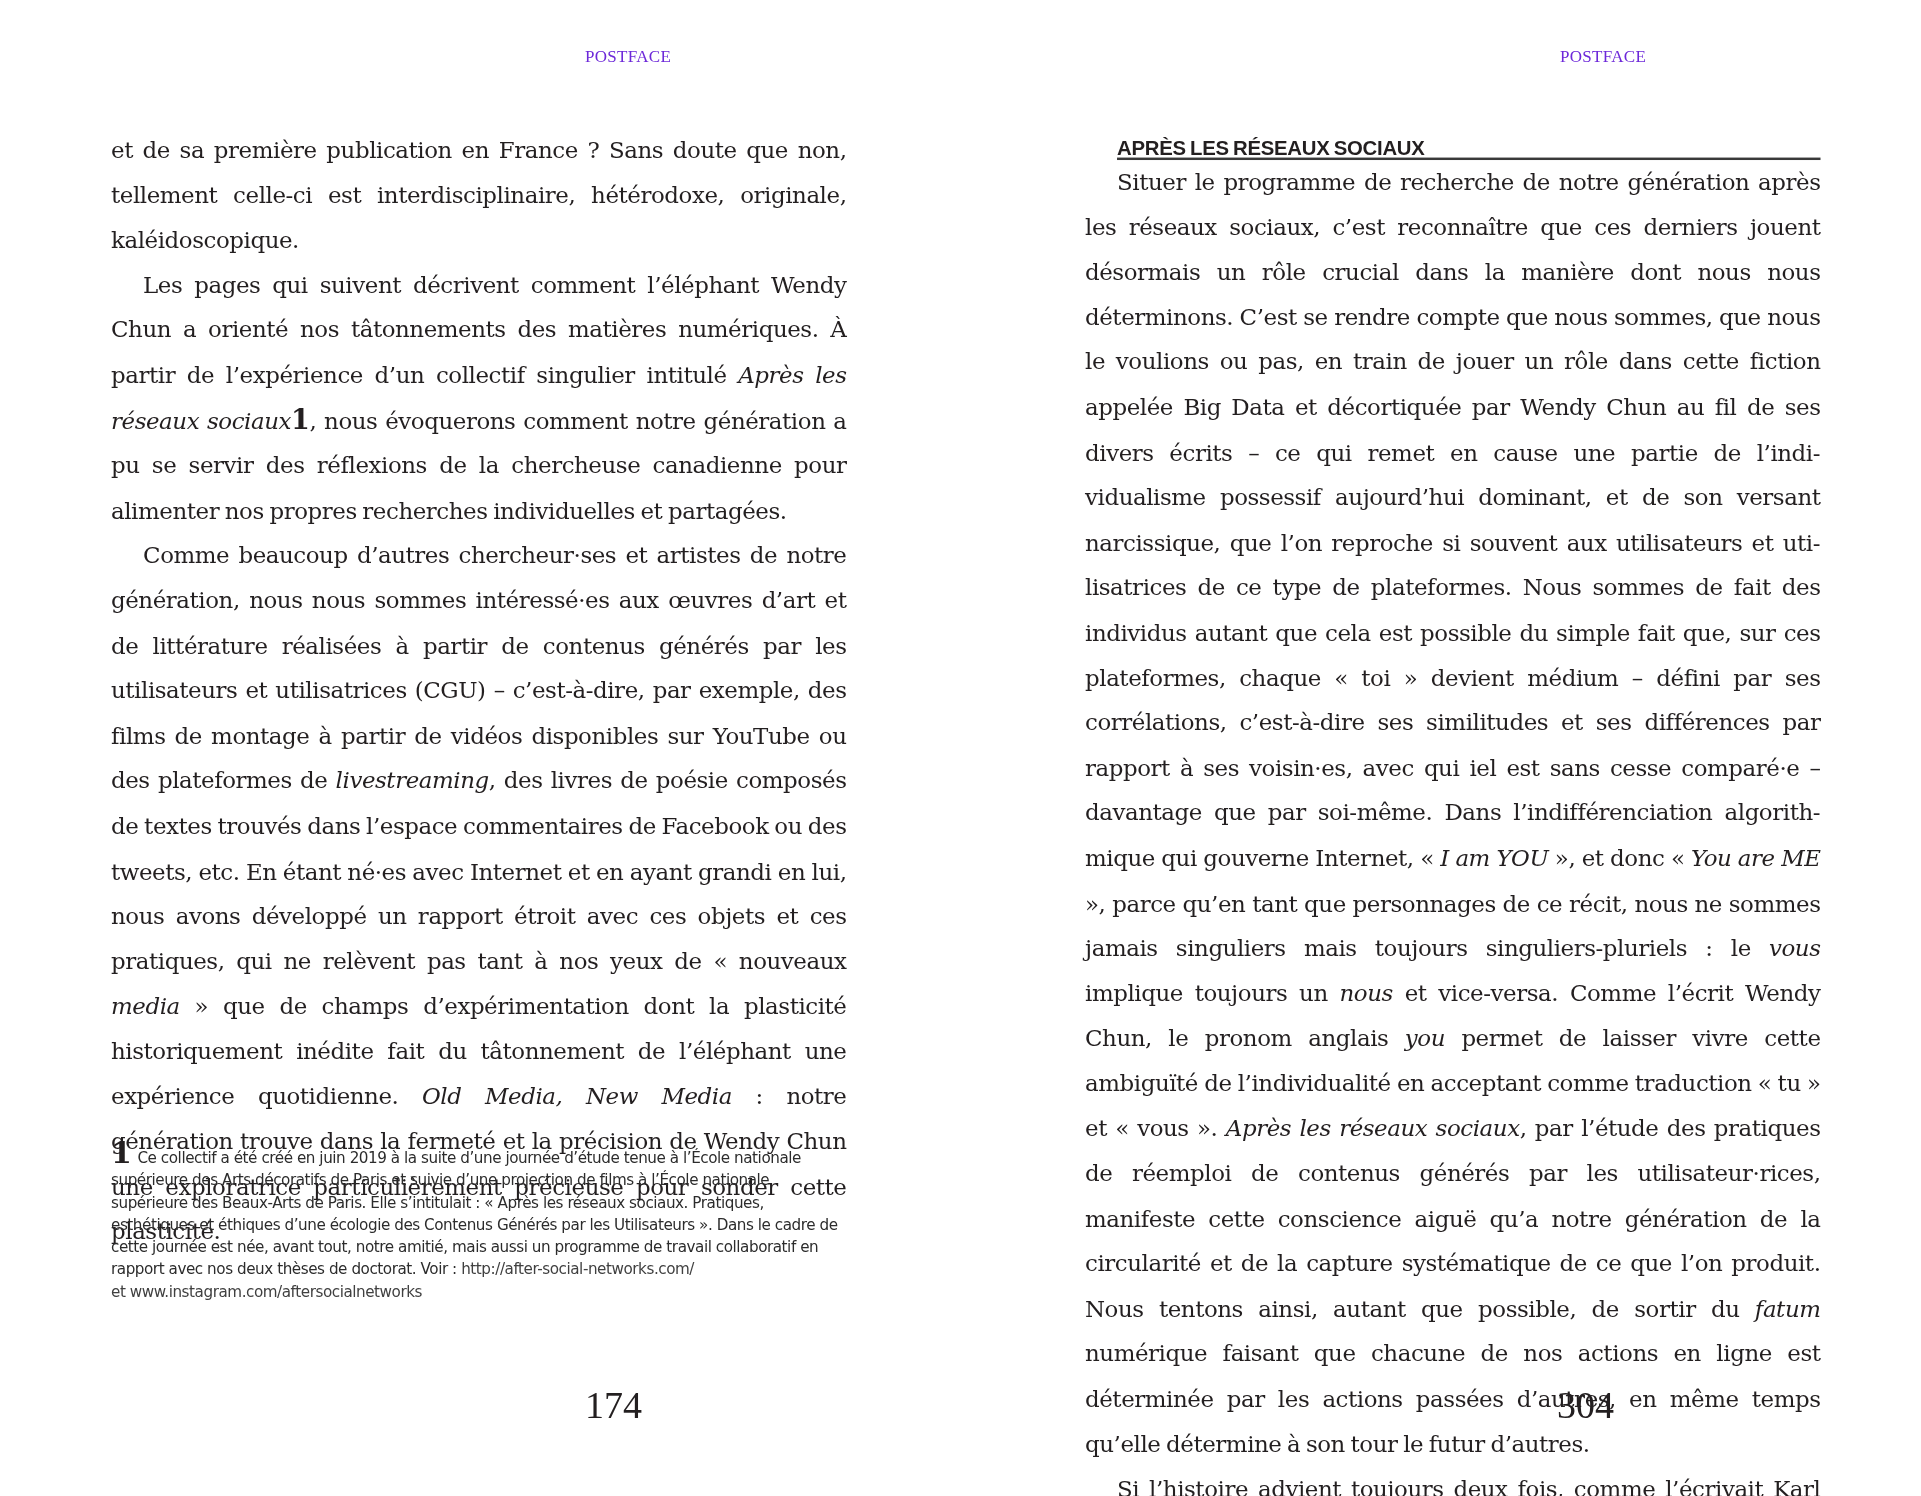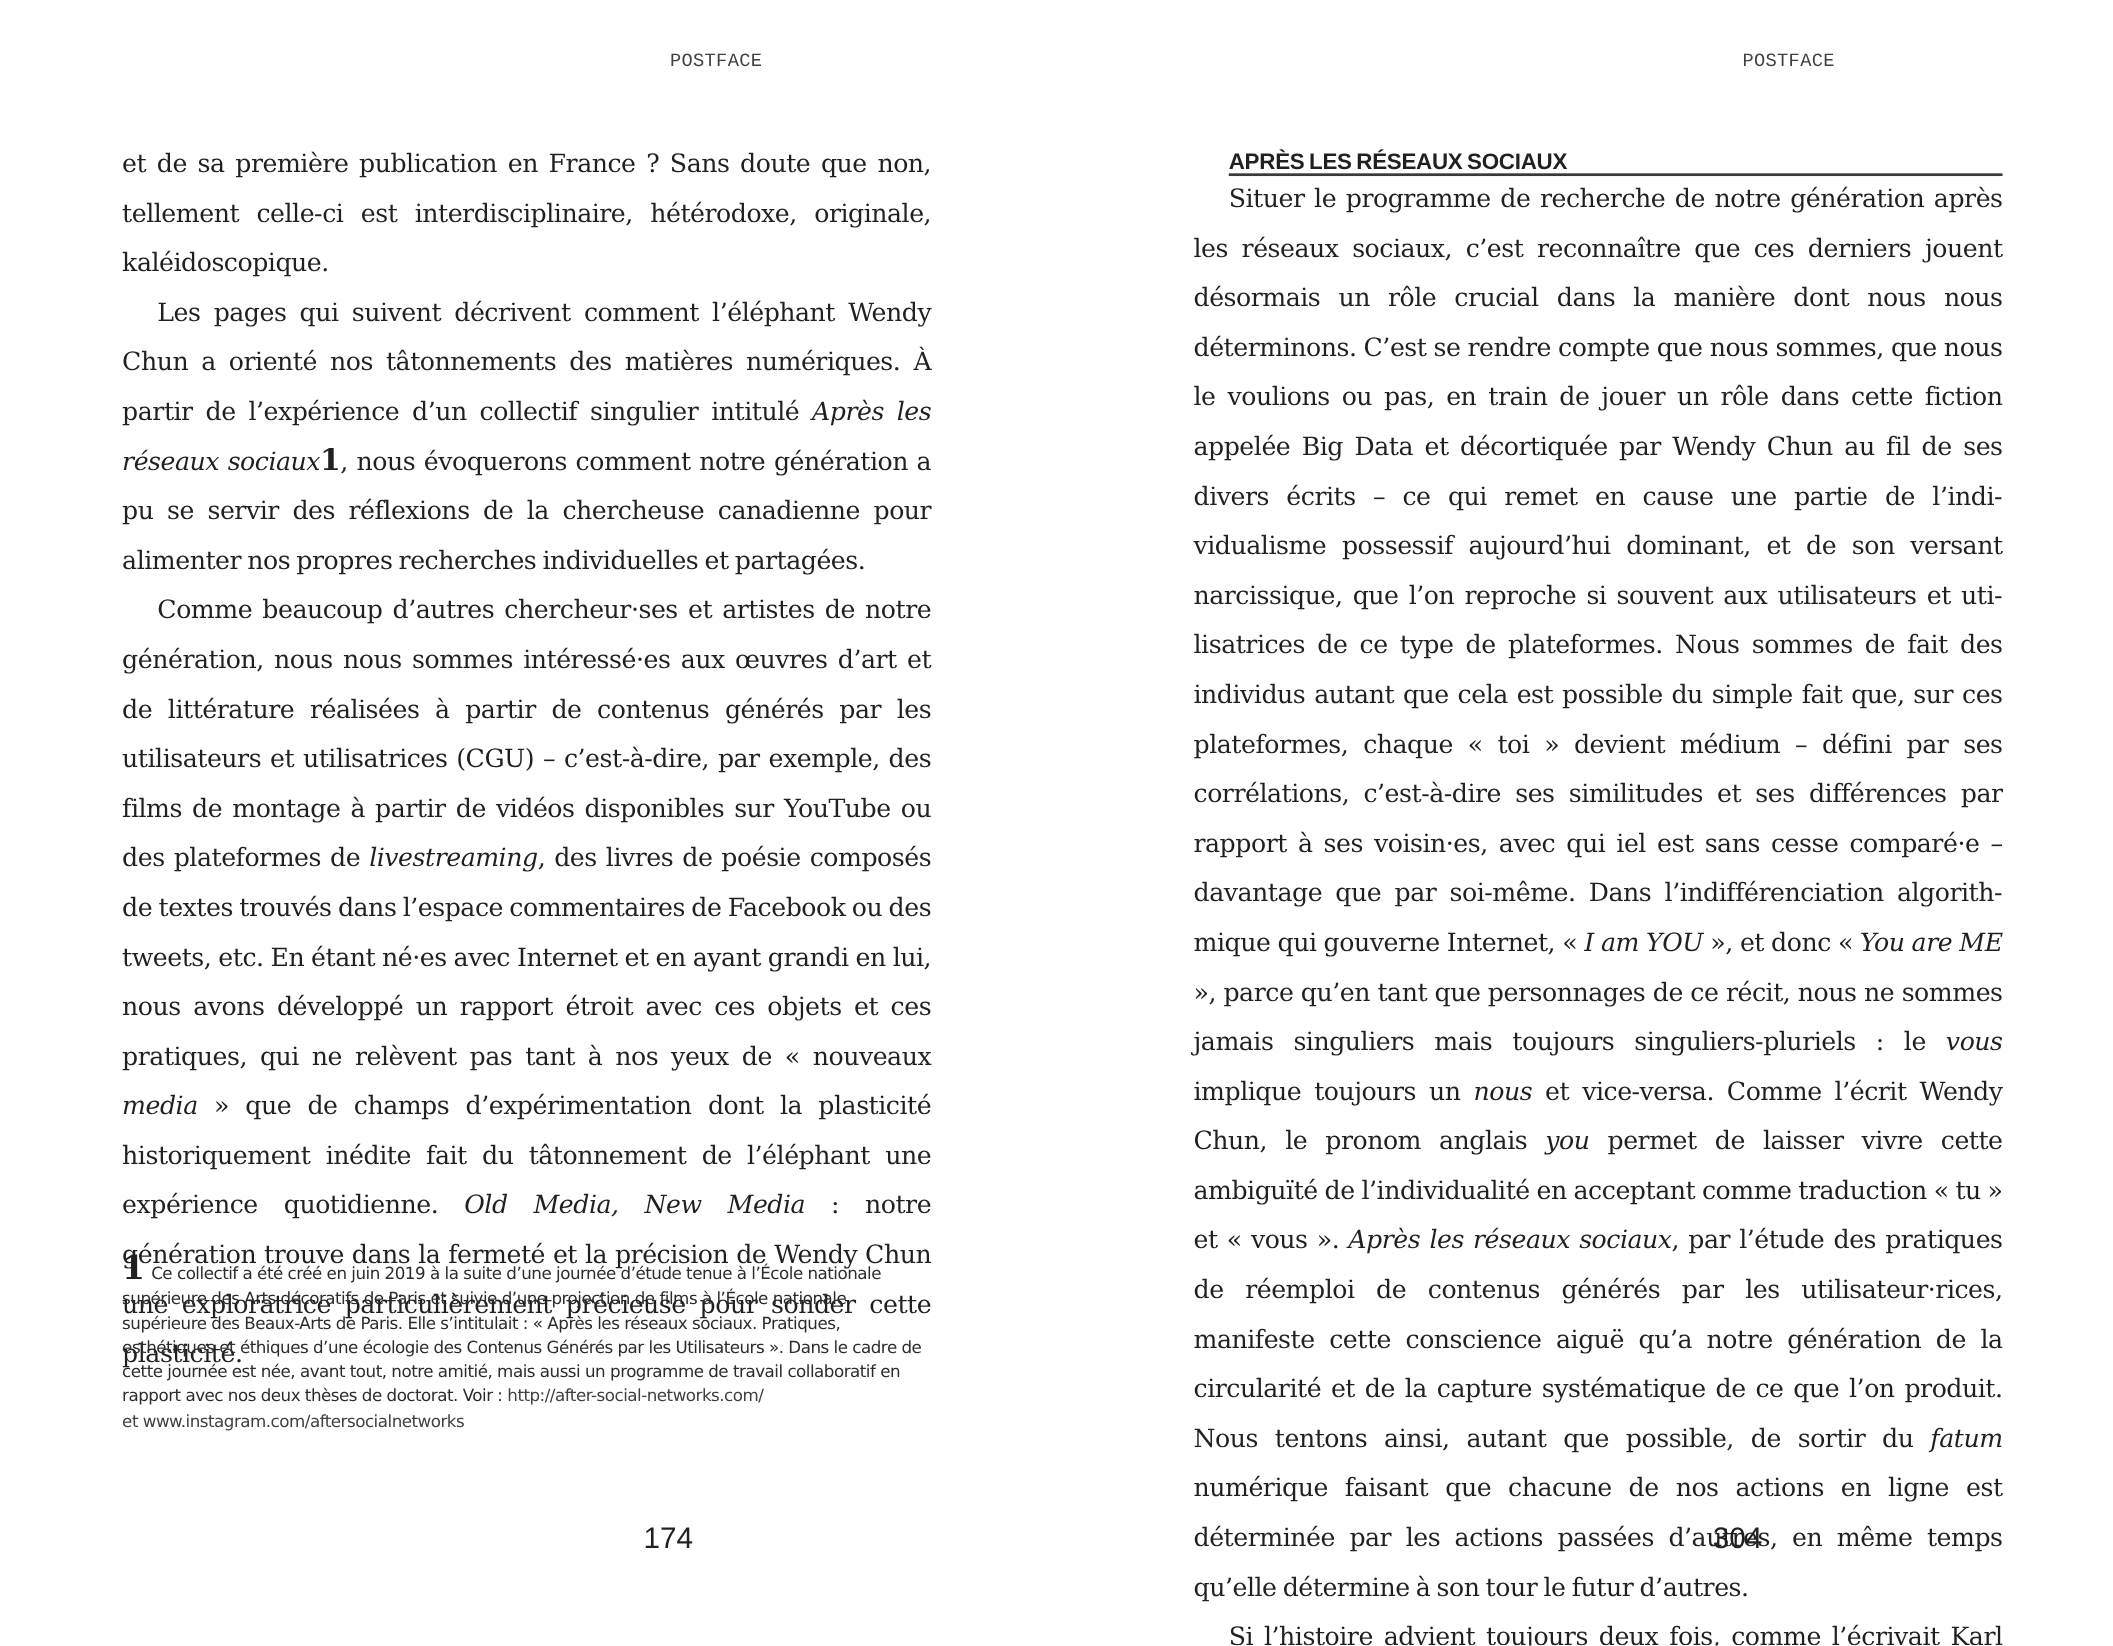--- a/index.html
+++ b/index.html
@@ -1,22 +1,22 @@
 <!DOCTYPE html>
 <html><head>
 <meta charset="utf-8">
 <style>
   html, body { margin: 0; padding: 0; background: #ffffff; }
   body { width: 1921px; height: 1496px; position: relative; overflow: hidden; color: #231f20; }
   .page { position: absolute; top: 0; height: 1496px; }
   .page.left { left: 0; width: 960px; }
   .page.right { left: 960px; width: 961px; }
   .running-head {
-    position: absolute; top: 47px; font-family: Liberation Mono, monospace;
-    font-size: 17px; letter-spacing: 0.3px; color: #404040; margin-left: 24px;
+    position: absolute; top: 47px; font-family: Liberation Serif, serif;
+    font-size: 17px; letter-spacing: 0.3px; color: #6d28d9;
   }
   .page.left .running-head { left: 585px; }
   .page.right .running-head { left: 600px; }
   .body-text {
     position: absolute; width: 736px;
     font-family: "DejaVu Serif", serif; font-size: 23.2px; line-height: 36.6px;
     text-align: justify; hyphens: manual; letter-spacing: -0.35px; word-spacing: -1px;
     transform: scale(1.232); transform-origin: 0 0;
   }
   .body-text { width: 597px; font-size: 18.6px; line-height: 36.6px; }
@@ -32,22 +32,22 @@
     line-height: 22px; padding-top: 5px; height: 26px; box-sizing: border-box; color: #231f20;
   }
   .footnote {
     position: absolute; left: 111px; top: 1147px; width: 730px;
     font-family: "DejaVu Sans", sans-serif; font-size: 15.2px; line-height: 22.3px;
     color: #2c2c2c; letter-spacing: -0.45px;
   }
   .footnote .fn-num { font-family: "DejaVu Serif", serif; font-weight: bold; font-size: 30px; line-height: 0; margin-right: 6px; color: #231f20; }
   .footnote .link { color: #404040; }
   .folio {
-    position: absolute; top: 1383px; font-family: Liberation Sans, sans-serif;
-    font-size: 27px; color: #231f20; font-stretch: condensed;
+    position: absolute; top: 1383px; font-family: Liberation Serif, serif;
+    font-size: 38px; color: #231f20; font-stretch: condensed;
   }
   .page.left .folio { left: 585px; }
   .page.right .folio { left: 597px; }
 </style>
 </head>
 <body>
 
 <div class="page left">
   <div class="running-head">POSTFACE</div>
   <div class="body-text">

